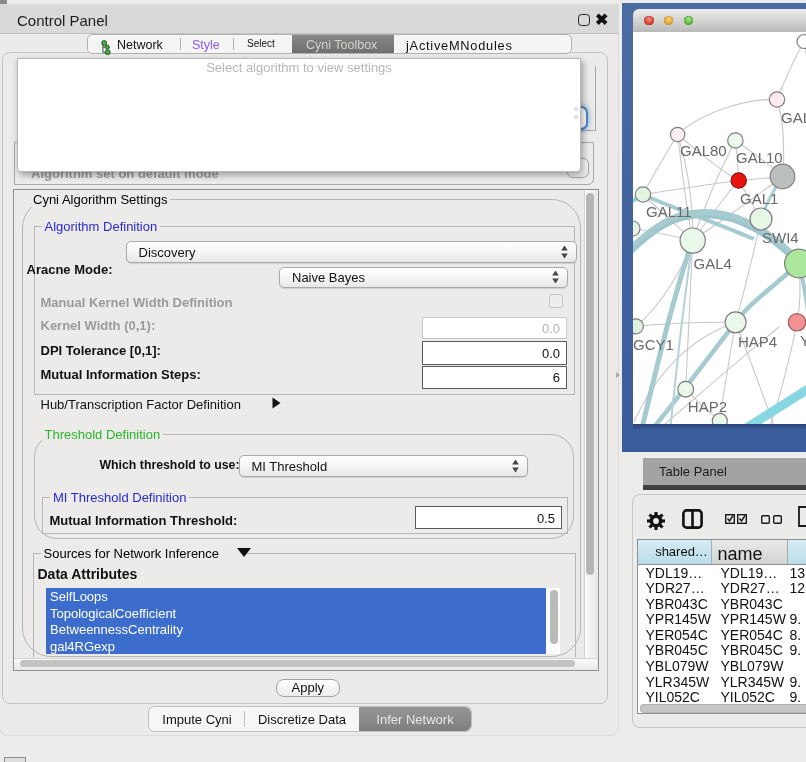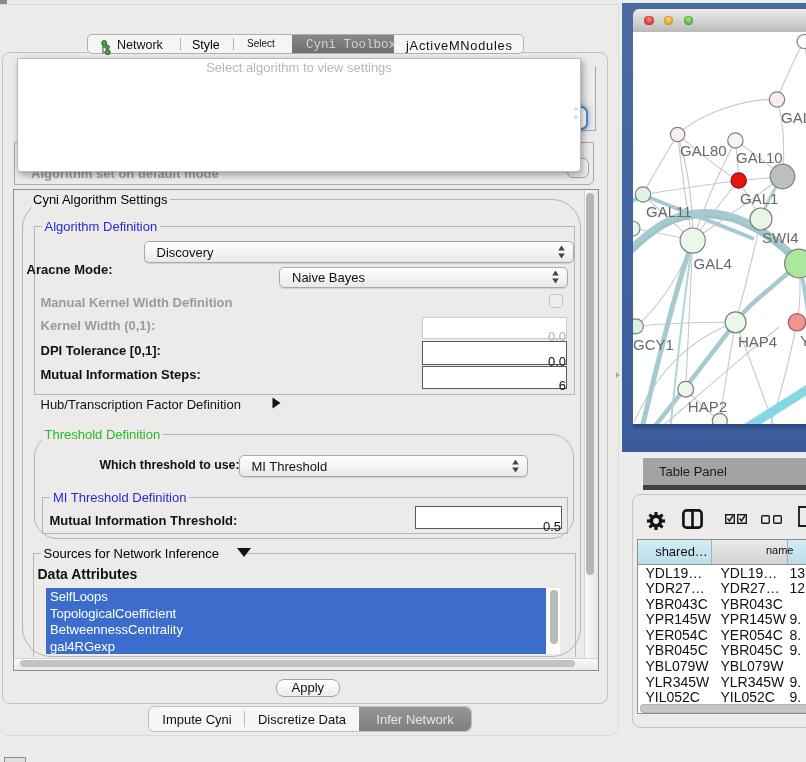--- a/index.html
+++ b/index.html
@@ -8,47 +8,52 @@
 .abs{position:absolute;}
 .lbl{position:absolute;font-size:13px;font-weight:bold;color:#111;white-space:nowrap;}
 .dis{color:#9b9b9b;}
 .grp{position:absolute;border:1px solid #b6b6b4;}
 .grp>span{position:absolute;top:-8px;left:7px;background:#ecebe9;padding:0 3px;font-size:13px;white-space:nowrap;}
 .combo{position:absolute;border:1px solid #a9a9a7;border-radius:5px;background:linear-gradient(#ffffff,#f2f2f0 60%,#e8e8e6);
        box-shadow:0 1px 1px rgba(0,0,0,0.12);font-size:13px;color:#111;}
 .combo .ct{position:absolute;left:12px;top:50%;transform:translateY(-50%);white-space:nowrap;}
 .combo .ar{position:absolute;right:8px;top:50%;transform:translateY(-50%);width:7px;height:13px;}
 .tf{position:absolute;background:#fff;font-size:13px;color:#111;text-align:right;}
-.tf span{position:absolute;right:0;top:50%;transform:translateY(-50%);margin-top:8px;}
+.tf span{position:absolute;right:6px;top:50%;transform:translateY(-50%);}
 </style>
 </head>
 <body>
 
 <div class="abs" style="left:0;top:0;width:7px;height:4px;background:#8b8b89;"></div>
 
 <div class="abs" id="cpwin" style="left:0;top:5px;width:618px;height:730px;background:#ecebe9;border-radius:0 0 8px 8px;box-shadow:0 0 0 1px rgba(0,0,0,0.07);">
 
+  <div class="abs" style="left:0;top:0;width:618px;height:27.5px;background:#d9d9d7;border-bottom:1px solid #c2c2c0;">
+    <div class="abs" style="left:17px;top:6.5px;font-size:15px;color:#1c1c1c;">Control Panel</div>
+    <div class="abs" style="left:577.5px;top:9px;width:10px;height:10px;border:1.8px solid #222;border-radius:3.5px;"></div>
+    <div class="abs" style="left:595px;top:5px;font-size:16px;font-weight:bold;color:#111;">✖</div>
+  </div>
 
   <div class="abs" style="left:2px;top:46.5px;width:604px;height:650px;border:1px solid #c3c3c1;border-radius:8px;"></div>
 
-  <div class="abs" style="left:87px;top:29px;width:435px;height:17.5px;border:1px solid #b1b1af;border-radius:5px;background:#f5f5f3;">
+  <div class="abs" style="left:87px;top:29px;width:435px;height:17.5px;border:1px solid #b1b1af;border-radius:5px;background:#f5f5f3;padding-left:48px;">
     <div class="abs" style="left:204px;top:0;width:102px;height:17.5px;background:linear-gradient(#888886,#6f6f6d);"></div>
     <div class="abs" style="left:91.5px;top:2.5px;width:1px;height:12px;background:#b3b3b1;"></div>
     <div class="abs" style="left:145px;top:2.5px;width:1px;height:12px;background:#b3b3b1;"></div>
     <svg class="abs" style="left:12px;top:4px;" width="12" height="16" viewBox="0 0 12 16">
       <path d="M2.9 5 V13.2 H5" fill="none" stroke="#555" stroke-width="1.1"></path>
       <path d="M2.9 8.2 H5" fill="none" stroke="#555" stroke-width="1.1"></path>
       <circle cx="4.2" cy="4" r="2.5" fill="#4ca64c" stroke="#1c5c1c" stroke-width="0.9"></circle>
       <circle cx="7.3" cy="8.2" r="2.1" fill="#4ca64c" stroke="#1c5c1c" stroke-width="0.9"></circle>
       <circle cx="7.7" cy="13.2" r="2.5" fill="#4ca64c" stroke="#1c5c1c" stroke-width="0.9"></circle>
     </svg>
     <div class="abs" style="left:29px;top:2.5px;font-size:12.5px;color:#111;">Network</div>
-    <div class="abs" style="left:104px;top:2.5px;font-size:12.5px;color:#000000;">Style</div>
+    <div class="abs" style="left:104px;top:2.5px;font-size:12.5px;color:#8b5cf6;">Style</div>
     <div class="abs" style="left:159px;top:2.5px;font-size:10px;color:#111;">Select</div>
-    <div class="abs" style="left:218px;top:2.5px;font-size:12.5px;color:#d2d2cf;font-family:Liberation Mono, monospace;">Cyni Toolbox</div>
+    <div class="abs" style="left:218px;top:2.5px;font-size:12.5px;color:#d2d2cf;">Cyni Toolbox</div>
     <div class="abs" style="left:318px;top:2.5px;font-size:12.8px;color:#111;letter-spacing:0.75px;">jActiveMNodules</div>
   </div>
 
   <div class="abs" style="left:580px;top:61px;width:15px;height:64px;border-right:1px solid #a8a8a6;border-bottom:1px solid #a8a8a6;"></div>
 
   <div class="abs" style="left:566px;top:100.5px;width:18px;height:20px;border:2px solid #4e86c4;border-radius:7px;background:#fff;box-shadow:0 0 5px 1px rgba(80,140,210,0.6);"></div>
 
   <div class="abs" style="left:14px;top:137px;width:578px;height:41px;border:1px solid #a8a8a6;border-radius:0 0 6px 0;background:#ecebe9;">
     <div class="abs" style="left:552px;top:15px;width:20px;height:18px;border:1px solid #a5a5a3;border-radius:6px;background:linear-gradient(#fdfdfd,#ececea);"></div>
     <div class="abs" style="left:16px;top:23px;font-size:13px;font-weight:bold;color:#9b9b9b;">Algorithm set on default mode</div>
@@ -63,21 +68,21 @@
     <div class="abs" style="left:6px;top:470px;width:555px;height:7.5px;background:#c3c3c1;border-radius:4px;"></div>
 
     <div class="grp" style="left:8.5px;top:9.5px;width:557px;height:456px;border-radius:29px;">
       <span>Cyni Algorithm Settings</span>
     </div>
 
     <div class="grp" style="left:20px;top:36.5px;width:539px;height:167px;">
       <span style="color:#2a2ad4;">Algorithm Definition</span>
     </div>
     <div class="lbl" style="left:13px;top:55px;margin-top:17px;">Aracne Mode:</div>
-    <div class="combo" style="left:130px;top:51.5px;width:428px;height:20px;">
+    <div class="combo" style="left:112px;top:51.5px;width:428px;height:20px;padding-left:21px;">
         <span class="ct">Discovery</span>
       <svg class="ar" viewBox="0 0 7 13">
           <path d="M3.5 0 L6.8 5 H0.2 Z" fill="#444"></path>
           <path d="M3.5 13 L6.8 8 H0.2 Z" fill="#444"></path>
         </svg>
       </div>
     <div class="combo" style="left:265.5px;top:77px;width:287px;height:19px;">
         <span class="ct">Naive Bayes</span>
       <svg class="ar" viewBox="0 0 7 13">
           <path d="M3.5 0 L6.8 5 H0.2 Z" fill="#444"></path>
@@ -292,21 +297,21 @@
     <path d="M10 1 v5 h5" fill="none" stroke="#1a1a1a" stroke-width="1.4"></path>
   </svg>
 
   <div class="abs" style="left:4px;top:44px;width:176px;height:173px;background:#fff;border:1px solid #8f8f8d;border-right:none;overflow:hidden;font-size:14px;color:#111;">
 
     <div class="abs" style="left:0;top:0;width:73px;height:25px;background:linear-gradient(#d5ecf4,#b9dcea);border-right:1px solid #9ab4bd;"></div>
     <div class="abs" style="left:74px;top:0;width:75px;height:25px;background:linear-gradient(#e9e9e7,#d2d2d0);border-right:1px solid #a9a9a7;"></div>
     <div class="abs" style="left:150px;top:0;width:26px;height:25px;background:linear-gradient(#d5ecf4,#b9dcea);"></div>
     <div class="abs" style="left:0;top:24px;width:176px;height:1px;background:#8f8f8d;"></div>
     <div class="abs" style="left:7px;top:4px;width:74px;text-align:center;font-size:13px;">shared…</div>
-    <div class="abs" style="left:80px;top:4px;width:76px;text-align:right;font-size:11px;">name</div>
+    <div class="abs" style="left:80px;top:4px;width:76px;text-align:left;font-size:18px;">name</div>
 
     <div class="abs" style="left:0;top:26px;width:176px;line-height:15.6px;white-space:pre;">
       <div class="abs" style="left:8px;top:0;">YDL19…<br>YDR27…<br>YBR043C<br>YPR145W<br>YER054C<br>YBR045C<br>YBL079W<br>YLR345W<br>YIL052C</div>
       <div class="abs" style="left:83px;top:0;">YDL19…<br>YDR27…<br>YBR043C<br>YPR145W<br>YER054C<br>YBR045C<br>YBL079W<br>YLR345W<br>YIL052C</div>
       <div class="abs" style="left:152px;top:0;">13<br>12<br><br>9.<br>8.<br>9.<br><br>9.<br>9.</div>
     </div>
 
     <div class="abs" style="left:0;top:163px;width:176px;height:10px;background:#fff;"></div>
     <div class="abs" style="left:2px;top:164.5px;width:174px;height:7px;background:#c6c6c4;border:1px solid #b4b4b2;border-right:none;border-radius:4px 0 0 4px;"></div>
   </div>

